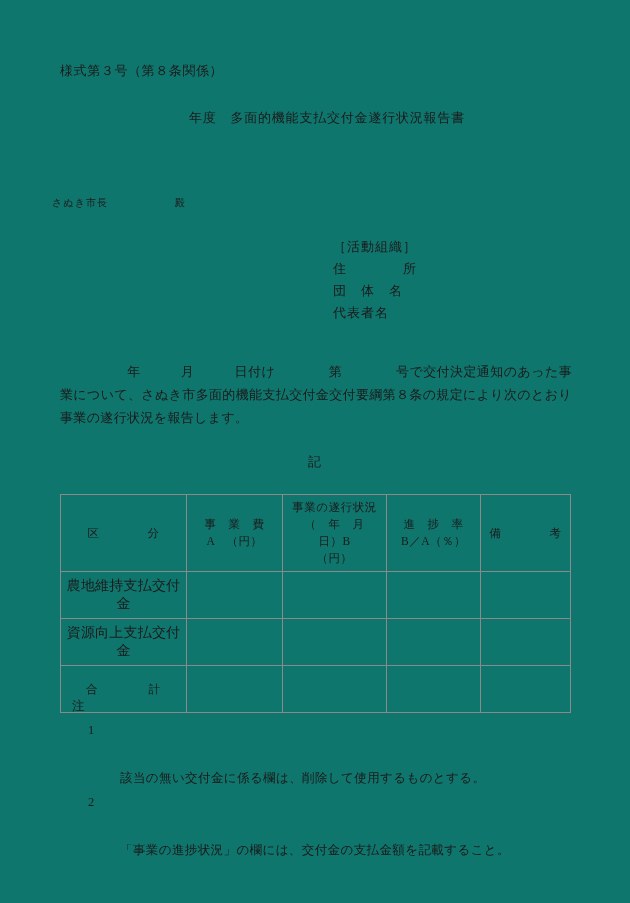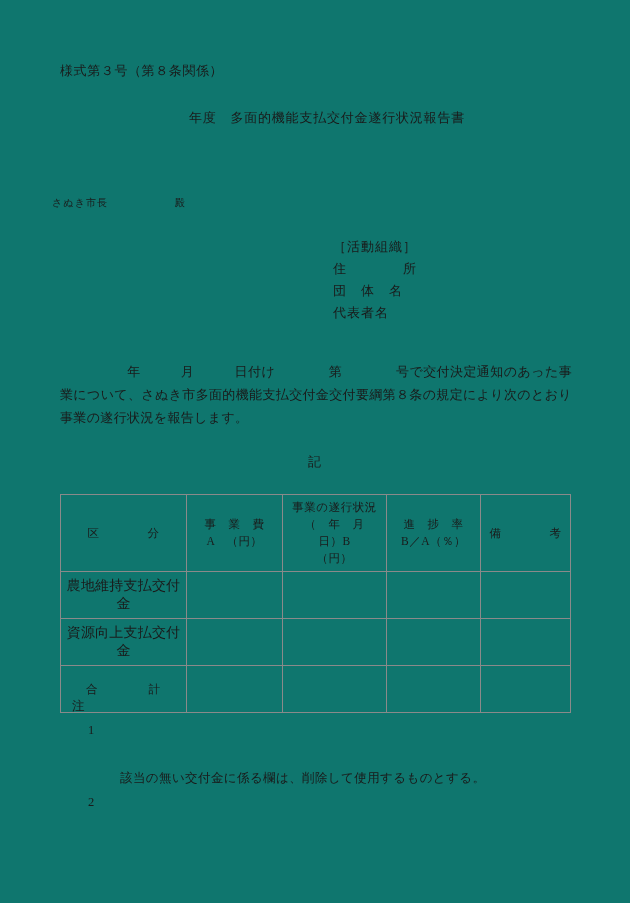--- a/index.html
+++ b/index.html
@@ -245,16 +245,17 @@
   </table>
 
   <div class="notes">
     <div class="notes-title">注</div>
     <div class="note-row">
       <span class="note-num">1</span>
       <span class="note-text">該当の無い交付金に係る欄は、削除して使用するものとする。</span>
     </div>
     <div class="note-row">
       <span class="note-num">2</span>
+      <span class="note-text">「事業の進捗状況」の欄には、交付金の支払金額を記載すること。</span>
     </div>
   </div>
 
 </div>
 
 </body></html>

